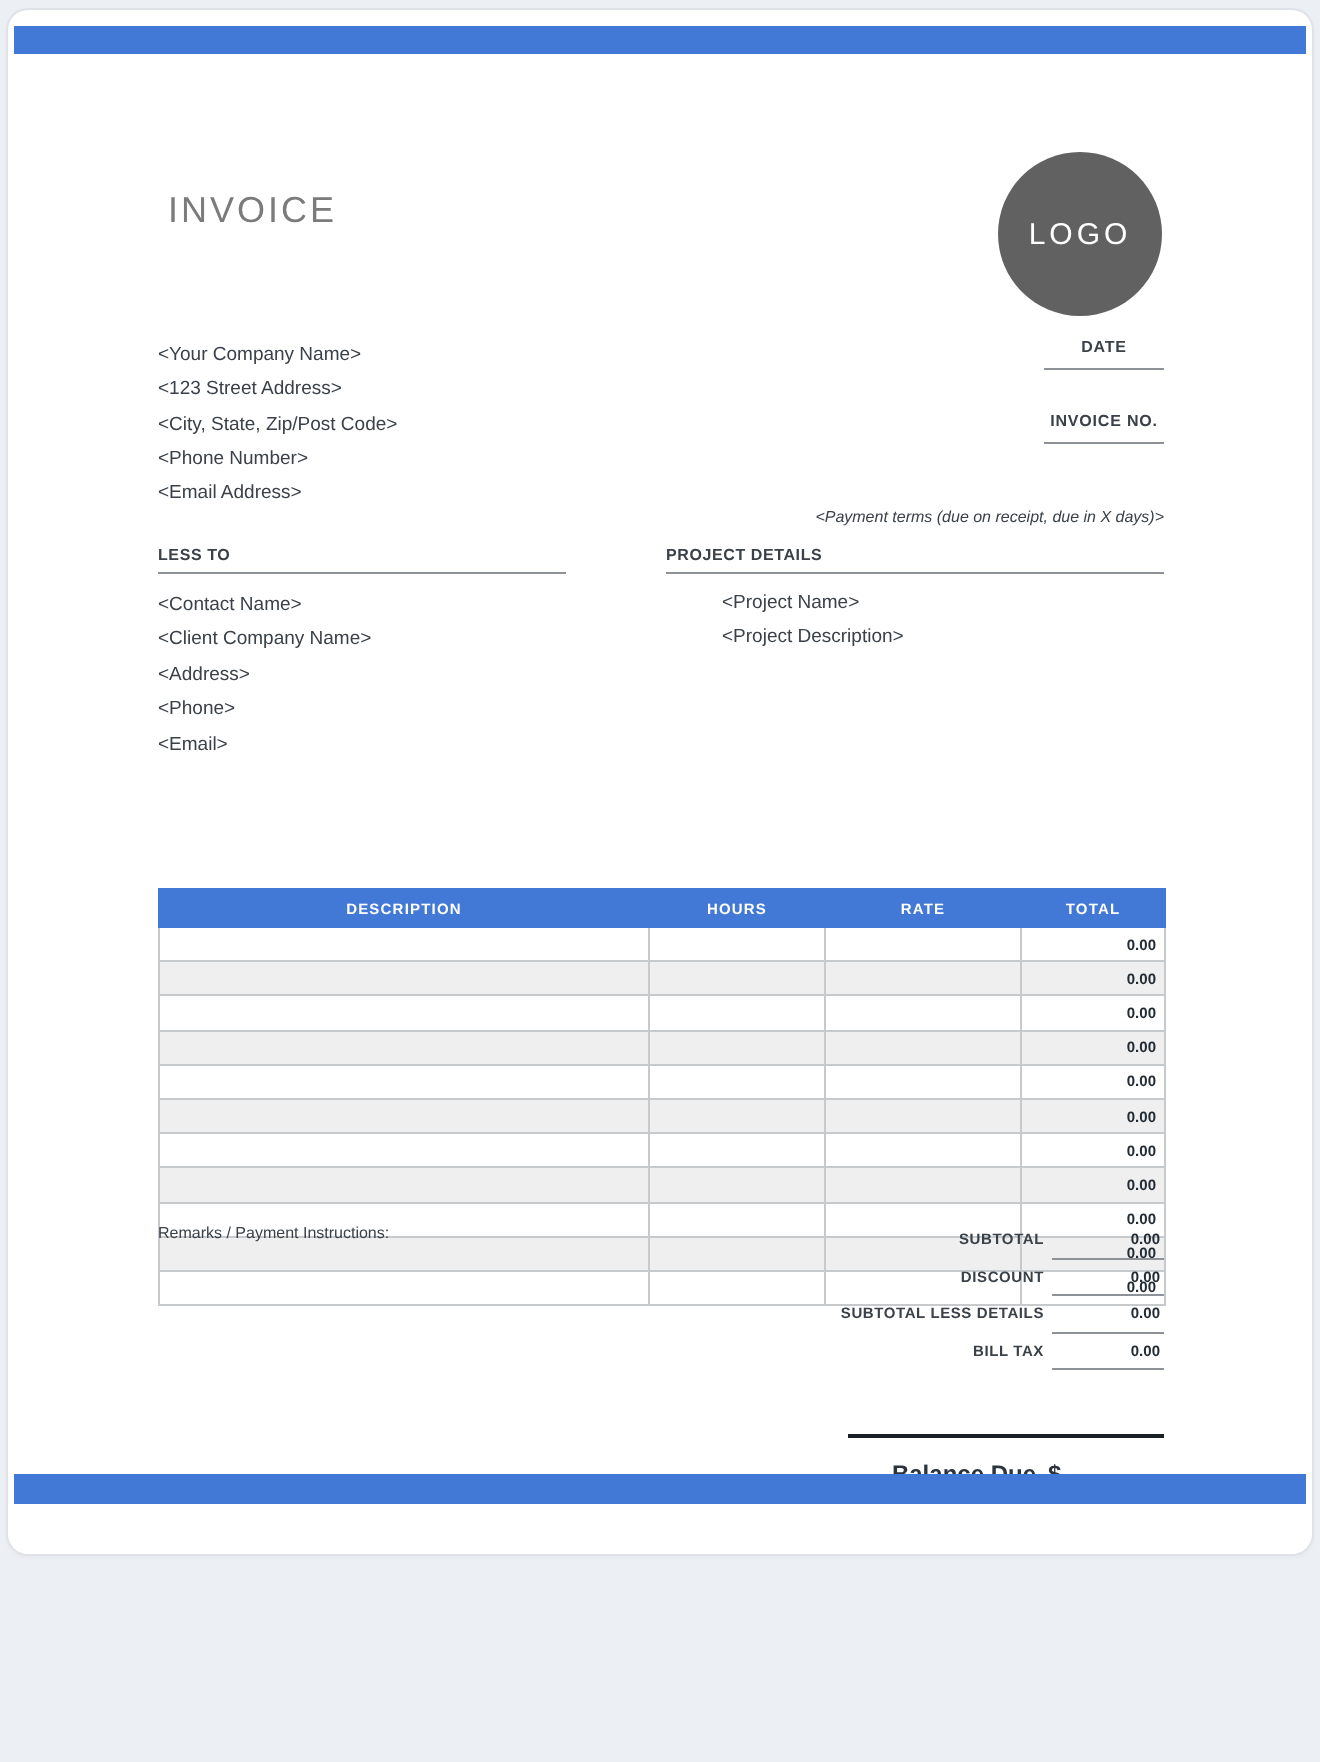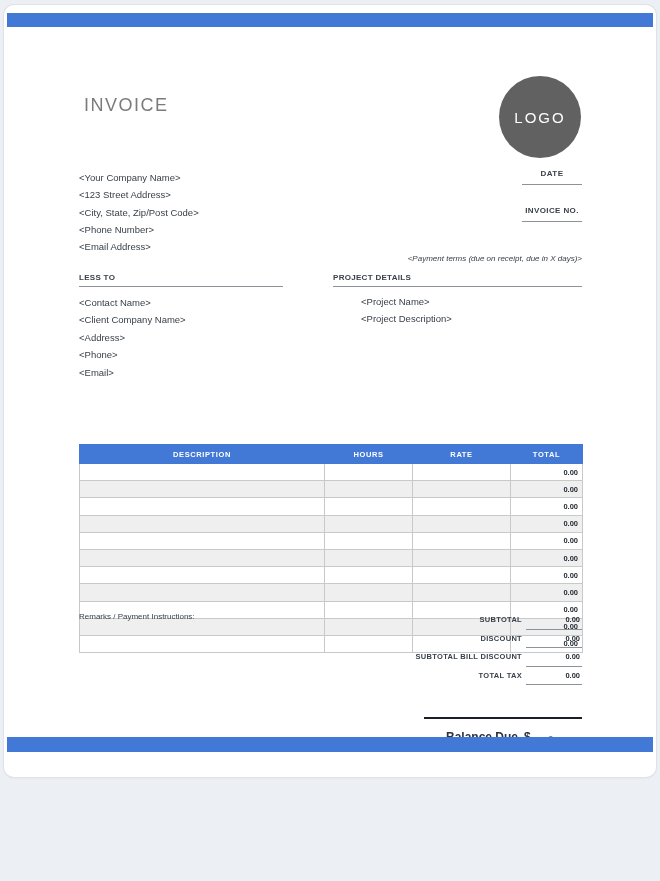--- a/index.html
+++ b/index.html
@@ -252,27 +252,27 @@
         <div class="sum-label">SUBTOTAL</div>
         <div class="sum-value">0.00</div>
       </div>
 
       <div class="sum-row">
         <div class="sum-label">DISCOUNT</div>
         <div class="sum-value">0.00</div>
       </div>
 
       <div class="sum-row">
-        <div class="sum-label">SUBTOTAL BILL DISCOUNT</div>
-        <div class="sum-value">0.00</div>
-      </div>
-
-
-      <div class="sum-row">
-        <div class="sum-label">TOTAL TAX</div>
+        <div class="sum-label">SUBTOTAL LESS DETAILS</div>
+        <div class="sum-value">0.00</div>
+      </div>
+
+
+      <div class="sum-row">
+        <div class="sum-label">BILL TAX</div>
         <div class="sum-value">0.00</div>
       </div>
     </div>
 
   <div class="balance-topline"></div>
   <div class="balance-row">
     <div class="balance-label">Balance Due</div>
     <div class="balance-box">
       <span class="balance-currency">$</span>
       <span class="balance-amount">-</span>

